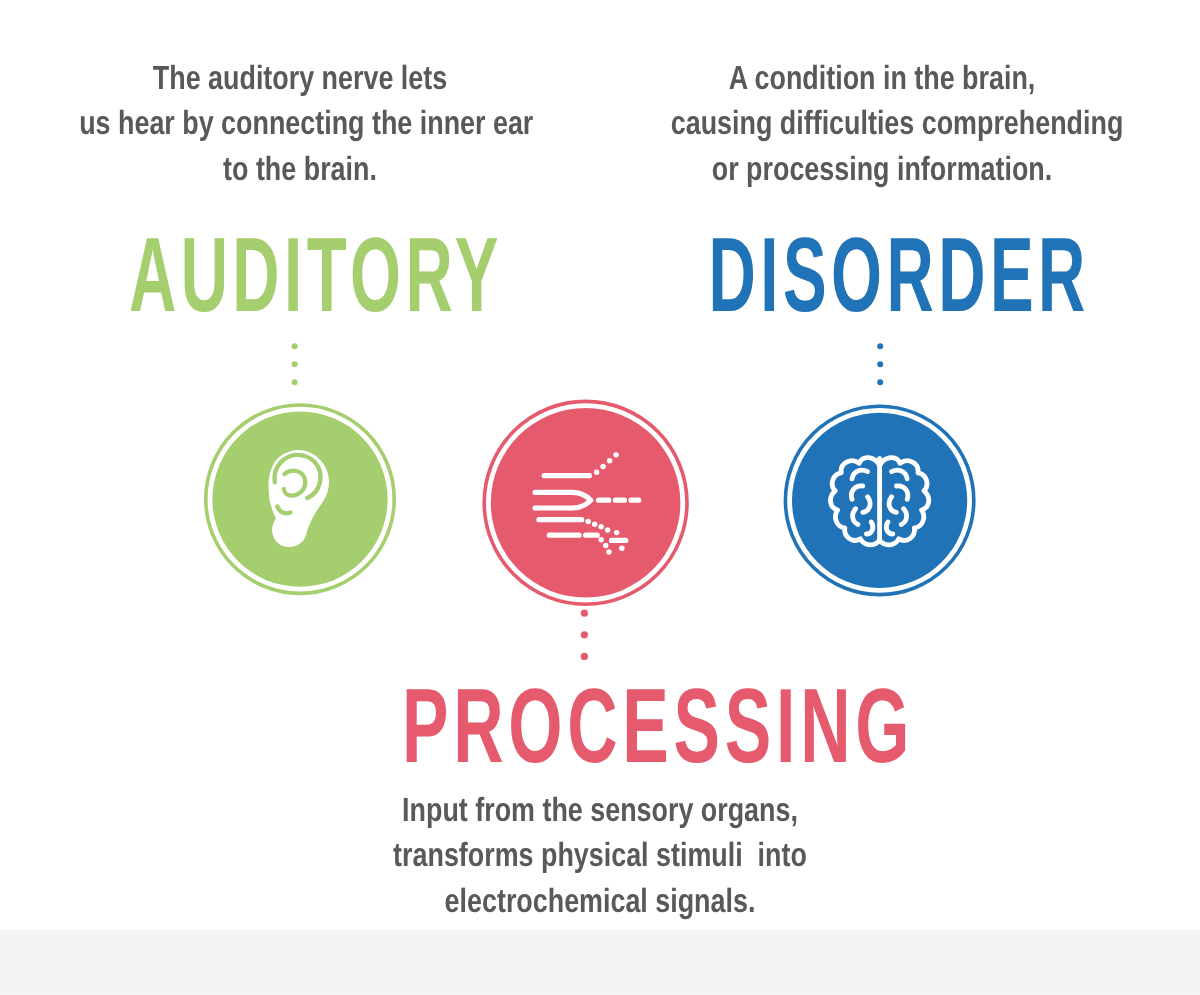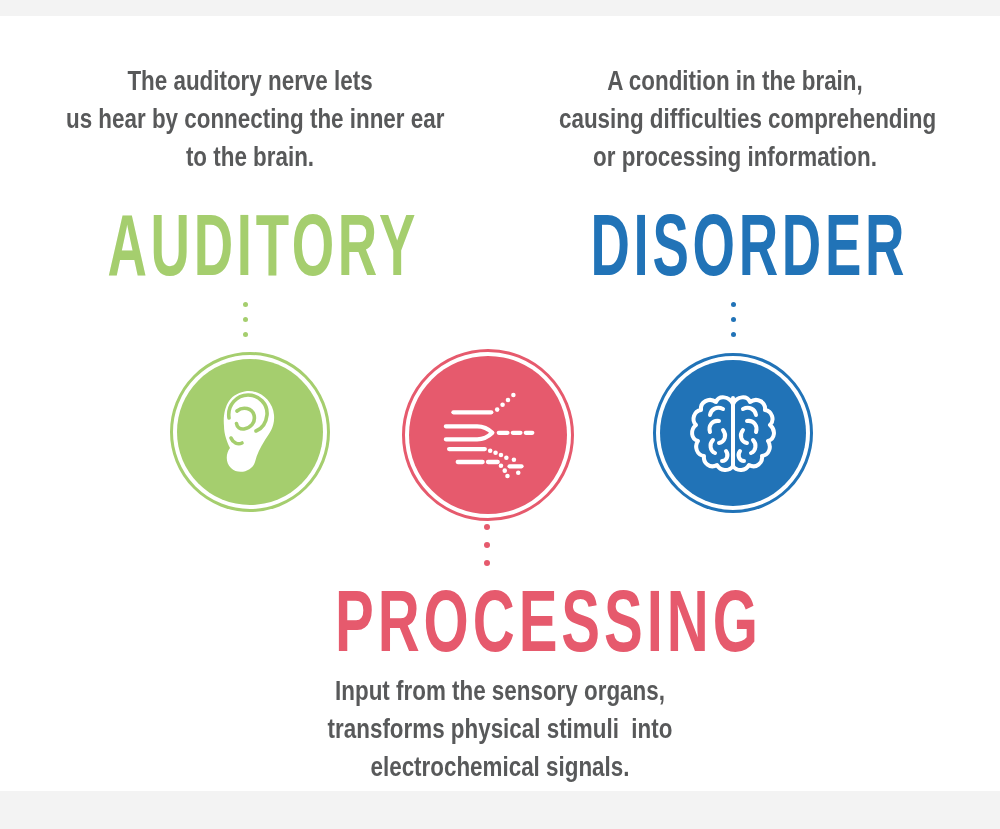--- a/index.html
+++ b/index.html
@@ -9,21 +9,21 @@
     --text-gray:#58595a;
     --bg:#ffffff;
   }
   html,body{margin:0;padding:0;background:#f3f3f3;}
   .canvas{
     position:relative;
     width:1000px;height:775px;
     background:var(--bg);
     overflow:hidden;
     font-family:"Liberation Sans", sans-serif;
-    margin:16px auto;
+    margin:0 auto;
   }
   
   .desc{
     position:absolute;
     text-align:center;
     color:var(--text-gray);
     font-size:28px;
     line-height:38px;
     font-weight:bold;
     transform:scaleX(0.80);

